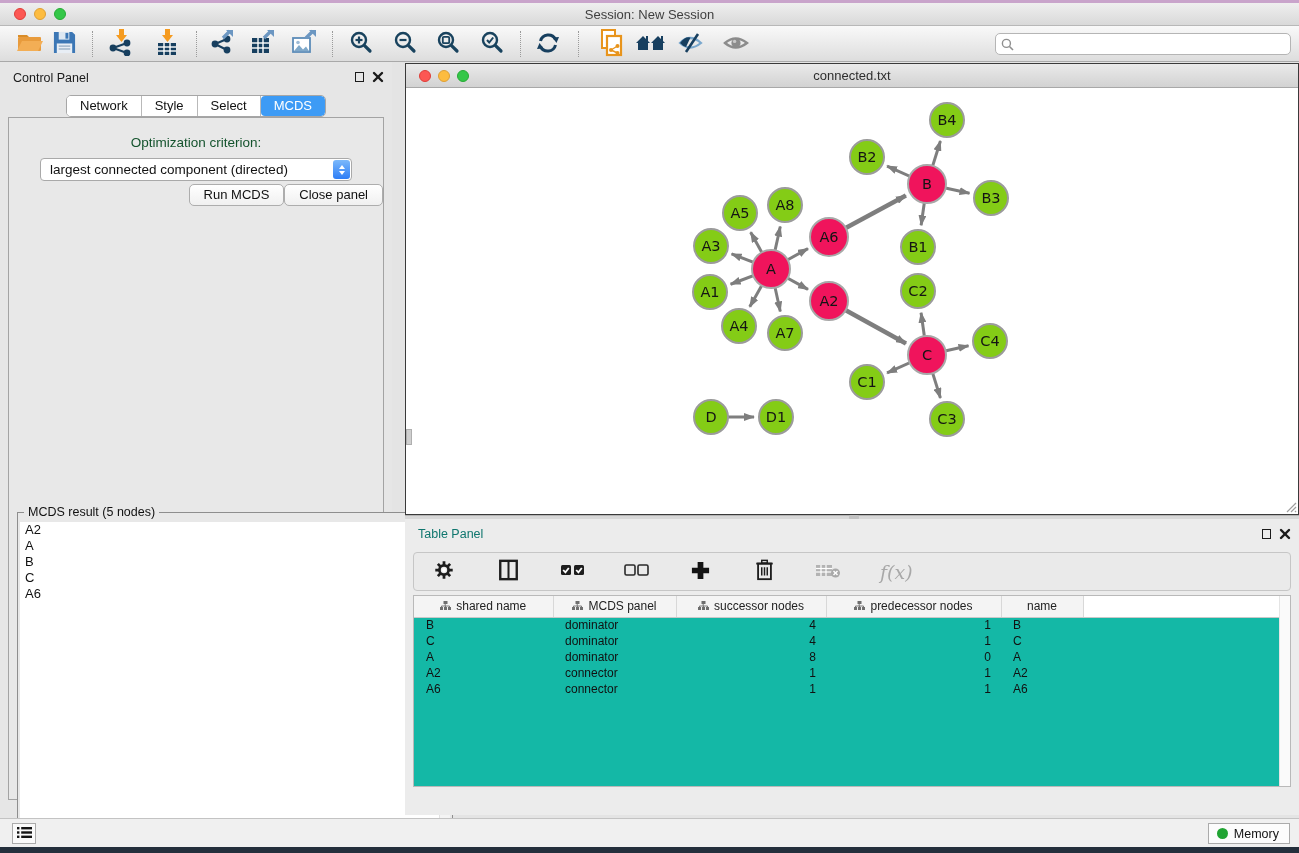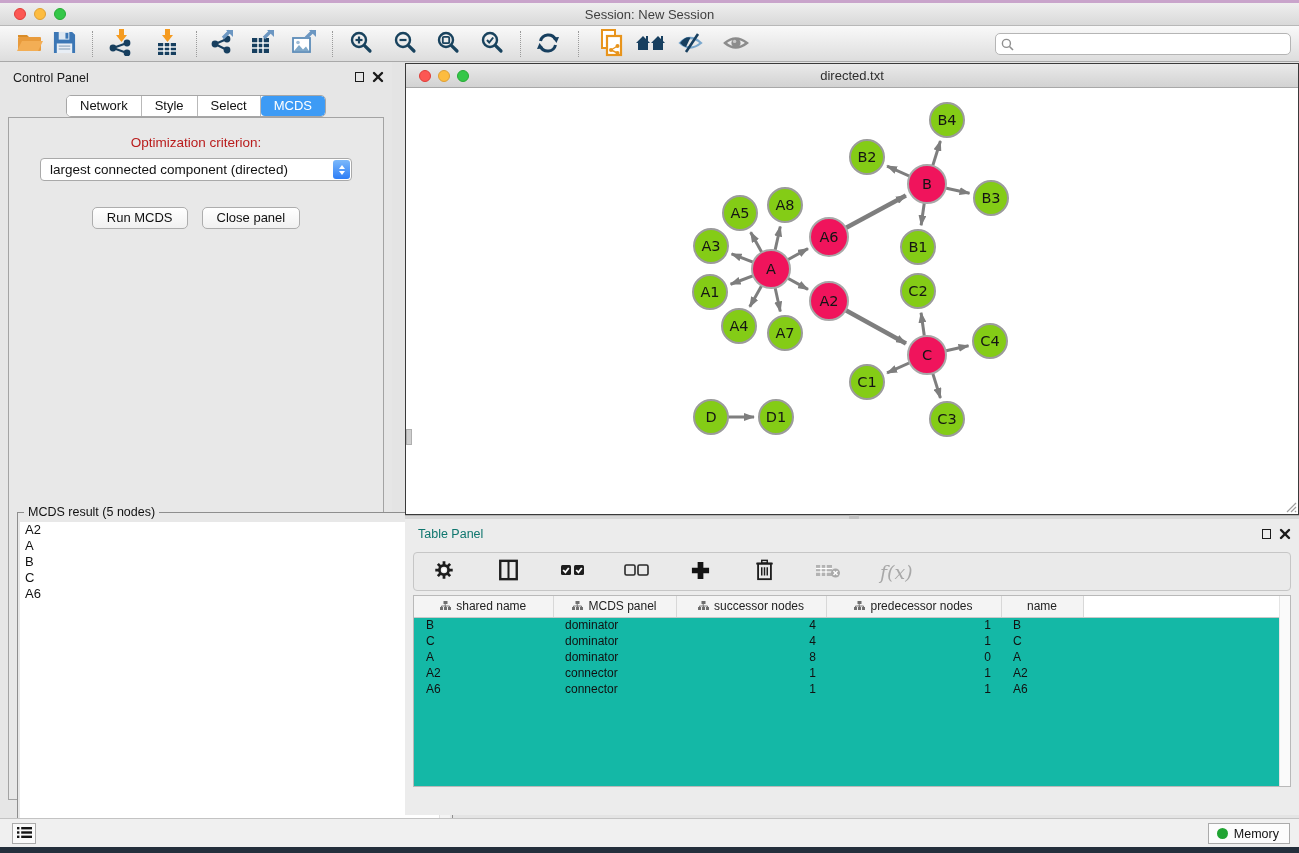--- a/index.html
+++ b/index.html
@@ -36,29 +36,29 @@
   .close-x { width:12px; height:12px; display:inline-block; }
 
   .seg-tabs { display:flex; border:1px solid #A6A6A6; border-radius:5px; background:#FFFFFF; overflow:hidden; height:22px; }
   .seg-tab { padding:0 13px; line-height:20px; font-size:13px; color:#111; border-right:1px solid #B9B9B9; background:#FFFFFF; }
   .seg-tab:last-child { border-right:none; }
   .seg-tab.active { background:#3D9BF5; color:#FFFFFF; border-radius:4px; }
   #cp-tabs { position:absolute; left:50%; transform:translateX(-50%); top:33px; }
 
   #cp-content { position:absolute; left:8px; top:55px; width:376px; height:683px;
     border:1px solid #A3A3A3; background:#E8E8E8; }
-  #opt-label { margin-top:17px; text-align:center; font-size:13.5px; color:#b91c1c; }
+  #opt-label { margin-top:17px; text-align:center; font-size:13.5px; color:#14532d; }
   #criterion-select { position:relative; margin:8px auto 0 auto; width:312px; height:23px; background:#FFFFFF;
     border:1px solid #A9A9A9; border-radius:4px; }
   #criterion-select .sel-text { position:absolute; left:9px; top:3px; font-size:13.5px; color:#111; white-space:nowrap; }
   .stepper { position:absolute; right:1px; top:1px; width:17px; height:19px; border-radius:3px;
     background:linear-gradient(#7CB9FB,#2D7DF6); display:flex; flex-direction:column; align-items:center; justify-content:center; gap:2px; }
   .stepper .tri-up { width:0;height:0;border-left:3.5px solid transparent;border-right:3.5px solid transparent;border-bottom:4.5px solid #fff; }
   .stepper .tri-dn { width:0;height:0;border-left:3.5px solid transparent;border-right:3.5px solid transparent;border-top:4.5px solid #fff; }
-  #cp-buttons { display:flex; justify-content:center; gap:14px; margin-top:26px; }
+  #cp-buttons { display:flex; justify-content:flex-end; margin-top:3px; }
   .mac-btn { height:22px; padding:0 14px; background:linear-gradient(#FFFFFF,#F0F0F0); border:1px solid #ADADAD;
     border-radius:5px; font-size:13px; line-height:20px; color:#111; }
 
   #mcds-box { position:absolute; left:8px; top:394px; width:436px; height:341px; border:1px solid #8E8E8E; background:#E8E8E8; }
   #mcds-box .box-title { position:absolute; top:-8px; left:6px; background:#E8E8E8; padding:0 4px; font-size:12.5px; color:#111; }
   #mcds-list { position:absolute; left:2px; right:2px; top:9px; bottom:2px; background:#FFFFFF; overflow:hidden; }
   #mcds-scroll { position:absolute; right:0; top:0; bottom:0; width:11px; background:#F4F4F4; border-left:1px solid #E0E0E0; }
   .mcds-item { padding:0 5px; height:16px; line-height:16px; font-size:13px; color:#111; }
 
   
@@ -357,21 +357,21 @@
   </div>
 </div>
 
 <div id="network-window">
   <div id="nw-titlebar">
     <div class="lights" style="left:13px; top:6px; gap:7px;">
       <span class="light red"></span>
       <span class="light yellow"></span>
       <span class="light green"></span>
     </div>
-    <div class="win-title">directed.txt</div>
+    <div class="win-title">connected.txt</div>
   </div>
   <div id="graph-canvas">
     <svg id="graph-svg" width="892" height="426">
       <defs>
         <marker id="arrowhead" viewBox="0 0 11 8" refX="10" refY="4" markerWidth="11" markerHeight="8" orient="auto" markerUnits="userSpaceOnUse">
           <path d="M0,0 L11,4 L0,8 z" fill="#7E7E7E"></path>
         </marker>
       </defs>
       <g id="edges">
           <line x1="365" y1="181" x2="344.65494942636974" y2="144.2476505766679" stroke="#7E7E7E" stroke-width="3" marker-end="url(#arrowhead)"></line>

